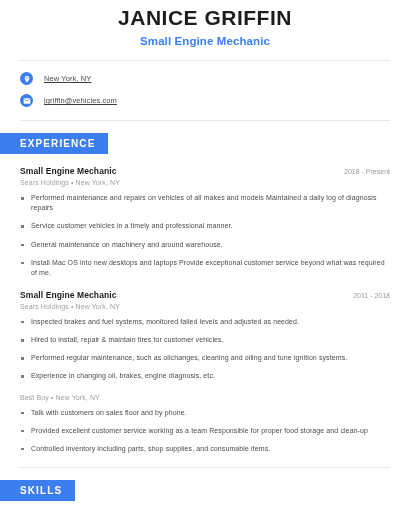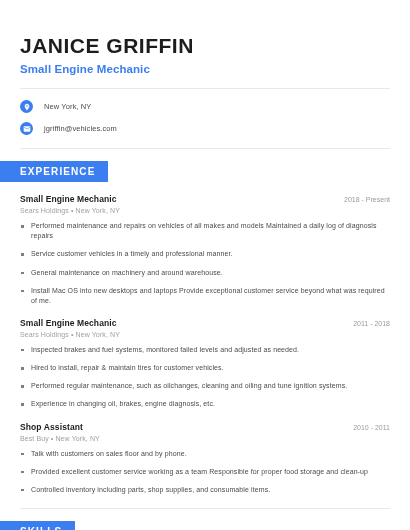--- a/index.html
+++ b/index.html
@@ -17,21 +17,22 @@
   .page {
     width: 410px;
     height: 530px;
     position: relative;
     background: #ffffff;
     box-sizing: border-box;
   }
 
   
   .header {
-    padding: 34px 20px 0 20px;
+    padding: 6px 20px 0 20px;
+    text-align: center;
   }
   .full-name {
     font-size: 21px;
     font-weight: bold;
     letter-spacing: 0.5px;
     color: #1d1d1f;
     line-height: 1.15;
     margin: 0;
   }
   .job-subtitle {
@@ -45,20 +46,21 @@
   
   .divider {
     height: 1px;
     background: #e8e8ea;
     margin: 13px 20px 0 20px;
   }
 
   
   .contact-list {
     padding: 11px 20px 0 20px;
+    text-decoration: underline;
   }
   .contact-row {
     display: flex;
     align-items: center;
     margin-bottom: 9px;
   }
   .contact-icon {
     width: 13px;
     height: 13px;
     border-radius: 50%;
@@ -213,24 +215,20 @@
       <div class="job-meta">Sears Holdings  •  New York, NY</div>
       <ul class="bullets">
         <li>Inspected brakes and fuel systems, monitored failed levels and adjusted as needed.</li>
         <li>Hired to install, repair &amp; maintain tires for customer vehicles.</li>
         <li>Performed regular maintenance, such as oilchanges, cleaning and oiling and tune ignition systems.</li>
         <li>Experience in changing oil, brakes, engine diagnosis, etc.</li>
       </ul>
     </div>
 
     <div class="job">
-      <div class="job-head">
-        <span class="job-title">Shop Assistant</span>
-        <span class="job-dates">2010 - 2011</span>
-      </div>
       <div class="job-meta">Best Buy  •  New York, NY</div>
       <ul class="bullets">
         <li>Talk with customers on sales floor and by phone.</li>
         <li>Provided excellent customer service working as a team Responsible for proper food storage and clean-up</li>
         <li>Controlled inventory including parts, shop supplies, and consumable items.</li>
       </ul>
     </div>
 
   </div>
 

